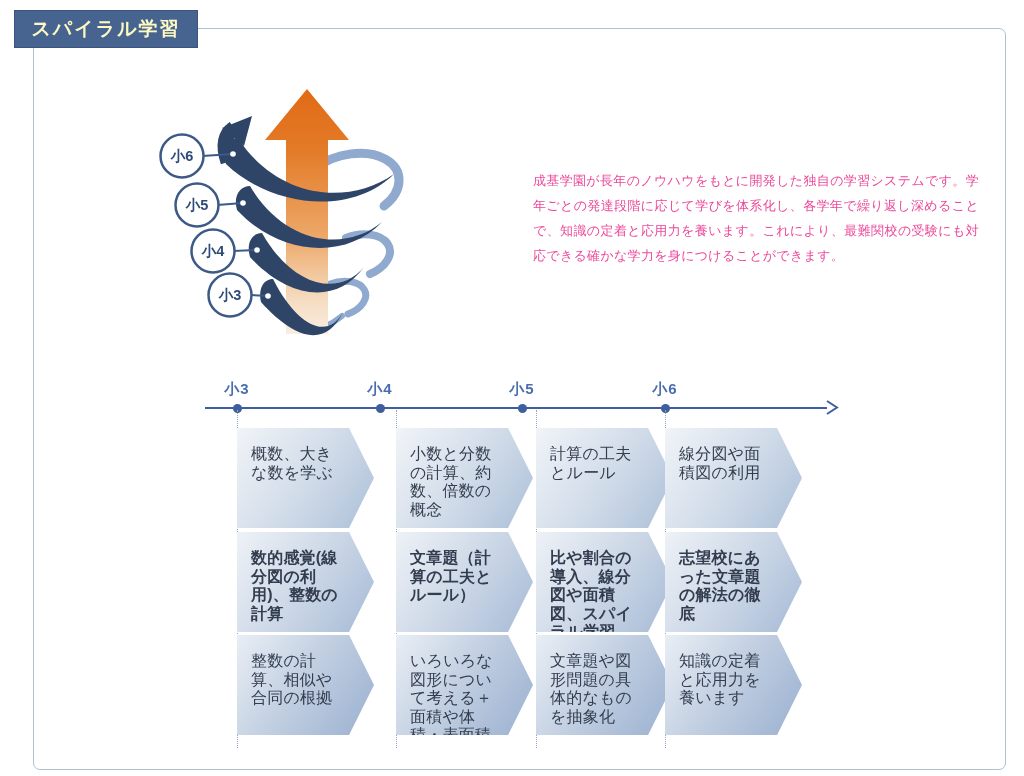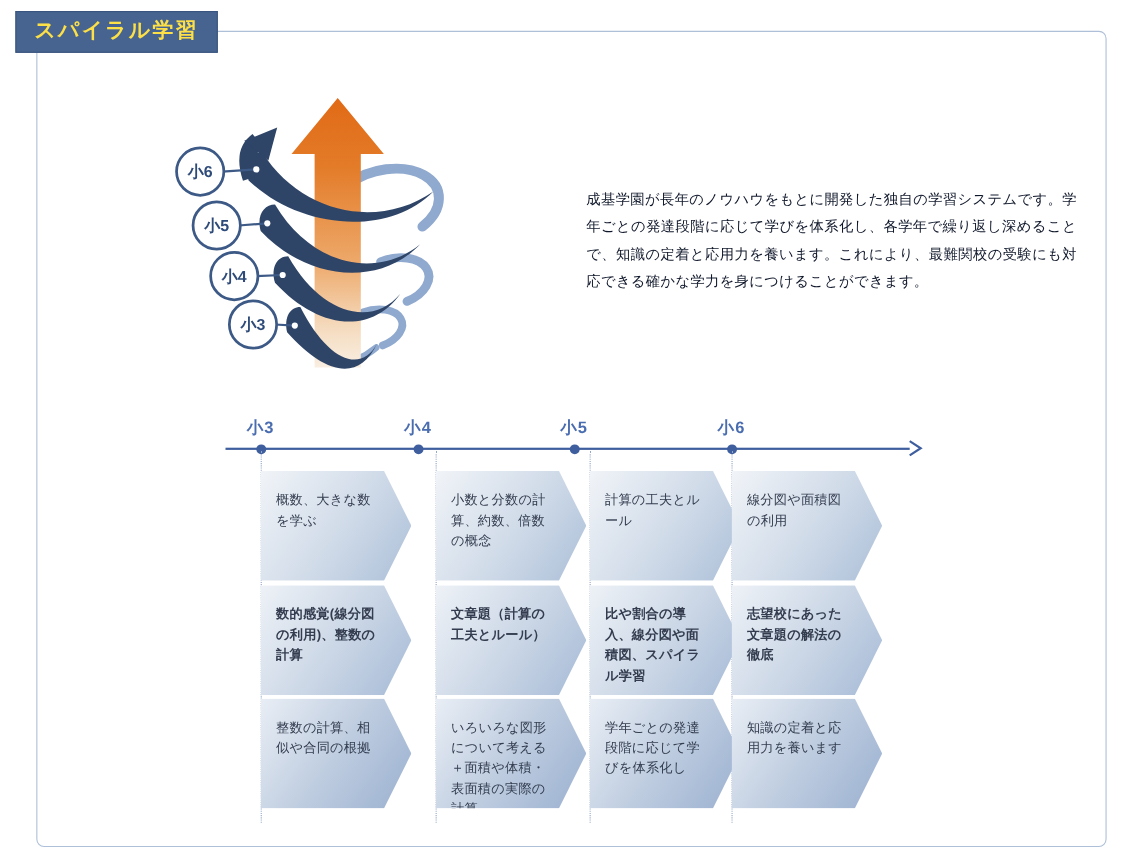--- a/index.html
+++ b/index.html
@@ -10,27 +10,27 @@
   }
   
   .frame{
     position:absolute;left:33px;top:28px;width:971px;height:740px;
     border:1.5px solid #aebfd8;border-radius:7px;background:#fff;
   }
   
   .title-box{
     position:absolute;left:14px;top:10px;width:182px;height:36px;
     background:#46648f;border:1px solid #3a5480;
-    color:#fde047;font-size:19px;font-weight:bold;letter-spacing:2px;
+    color:#fef9c3;font-size:19px;font-weight:bold;letter-spacing:2px;
     line-height:36px;text-align:center;z-index:5;
   }
   
   .desc{
     position:absolute;left:533px;top:168px;width:446px;margin:0;
-    font-size:13px;line-height:25px;color:#0f172a;letter-spacing:.3px;
+    font-size:13px;line-height:25px;color:#ec4899;letter-spacing:.3px;
     text-align:justify;
   }
   
   .spiral{position:absolute;left:140px;top:76px;width:300px;height:292px;}
   
   .tl-line{position:absolute;left:205px;top:407px;width:622px;height:2px;background:#3e5e9e;}
   .tl-arrow{position:absolute;left:824px;top:399px;}
   .tl-dot{position:absolute;width:9px;height:9px;border-radius:50%;background:#3e5e9e;top:404px;}
   .tl-label{
     position:absolute;top:380px;width:44px;text-align:center;
@@ -38,21 +38,21 @@
   }
   .dotline{position:absolute;top:410px;height:338px;width:0;border-left:1px dotted #93a7c8;}
   .d0,.l0c,.c0{left:237px}.d1,.c1{left:396px}.d2,.c2{left:536px}.d3,.c3{left:665px}
   .dot0{left:233px}.dot1{left:376px}.dot2{left:518px}.dot3{left:661px}
   .lab0{left:215px}.lab1{left:358px}.lab2{left:500px}.lab3{left:643px}
   
   .cell{
     position:absolute;width:137px;height:100px;box-sizing:border-box;
     clip-path:polygon(0 0,81.8% 0,100% 50%,81.8% 100%,0 100%);
     padding:17px 32px 12px 14px;
-    font-size:12px;line-height:18.5px;color:#333d4f;letter-spacing:.2px;
+    font-size:16px;line-height:18.5px;color:#333d4f;letter-spacing:.2px;
   }
   .r0{top:428px;background:linear-gradient(125deg,#f1f4f8 0%,#cfdae8 55%,#abbfd8 100%);}
   .r1{top:532px;background:linear-gradient(125deg,#eef2f7 0%,#c9d5e5 55%,#a5bad6 100%);font-weight:bold;}
   .r2{top:635px;background:linear-gradient(125deg,#e9eef5 0%,#bfcde0 50%,#9ab0d0 100%);}
 </style>
 </head>
 <body>
 
 <div class="frame"></div>
 
@@ -137,14 +137,14 @@
 <div class="cell r0 c2">計算の工夫とルール</div>
 <div class="cell r0 c3">線分図や面積図の利用</div>
 
 <div class="cell r1 c0">数的感覚(線分図の利用)、整数の計算</div>
 <div class="cell r1 c1">文章題（計算の工夫とルール）</div>
 <div class="cell r1 c2">比や割合の導入、線分図や面積図、スパイラル学習</div>
 <div class="cell r1 c3">志望校にあった文章題の解法の徹底</div>
 
 <div class="cell r2 c0">整数の計算、相似や合同の根拠</div>
 <div class="cell r2 c1">いろいろな図形について考える＋面積や体積・表面積の実際の計算</div>
-<div class="cell r2 c2">学年ごとの発達段階に応じて学びを体系化し</div>
+<div class="cell r2 c2">文章題や図形問題の具体的なものを抽象化</div>
 <div class="cell r2 c3">知識の定着と応用力を養います</div>
 
 </body></html>

